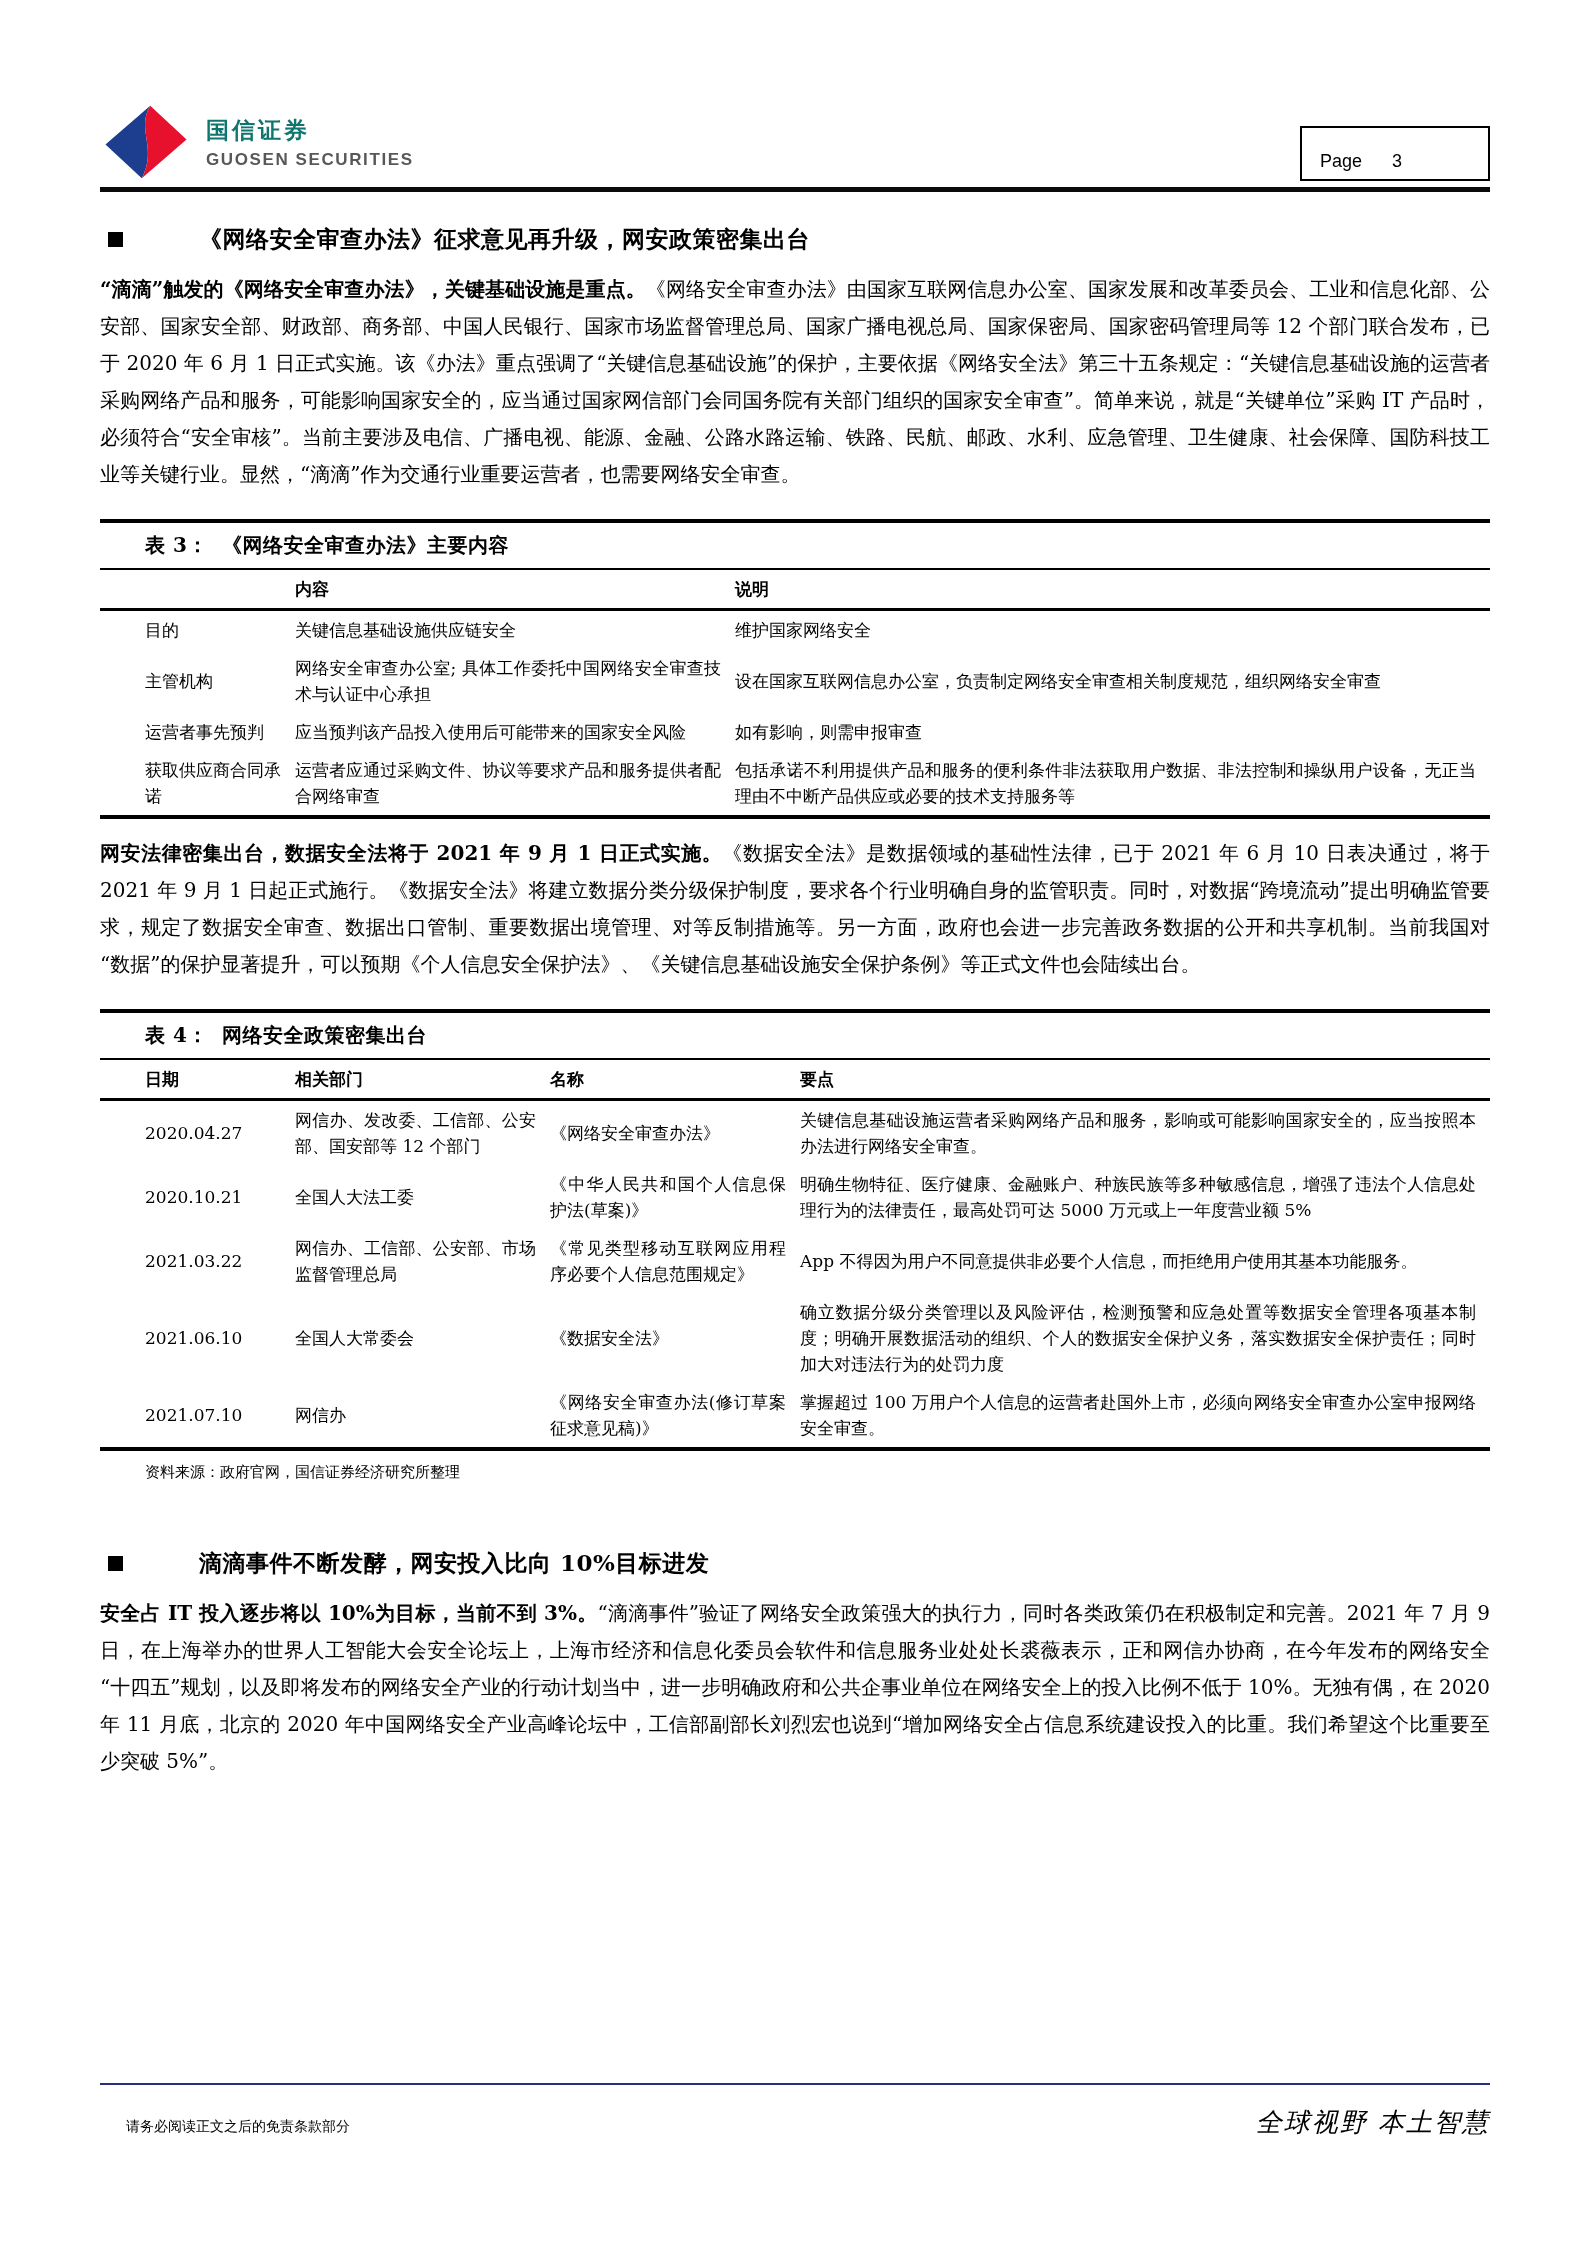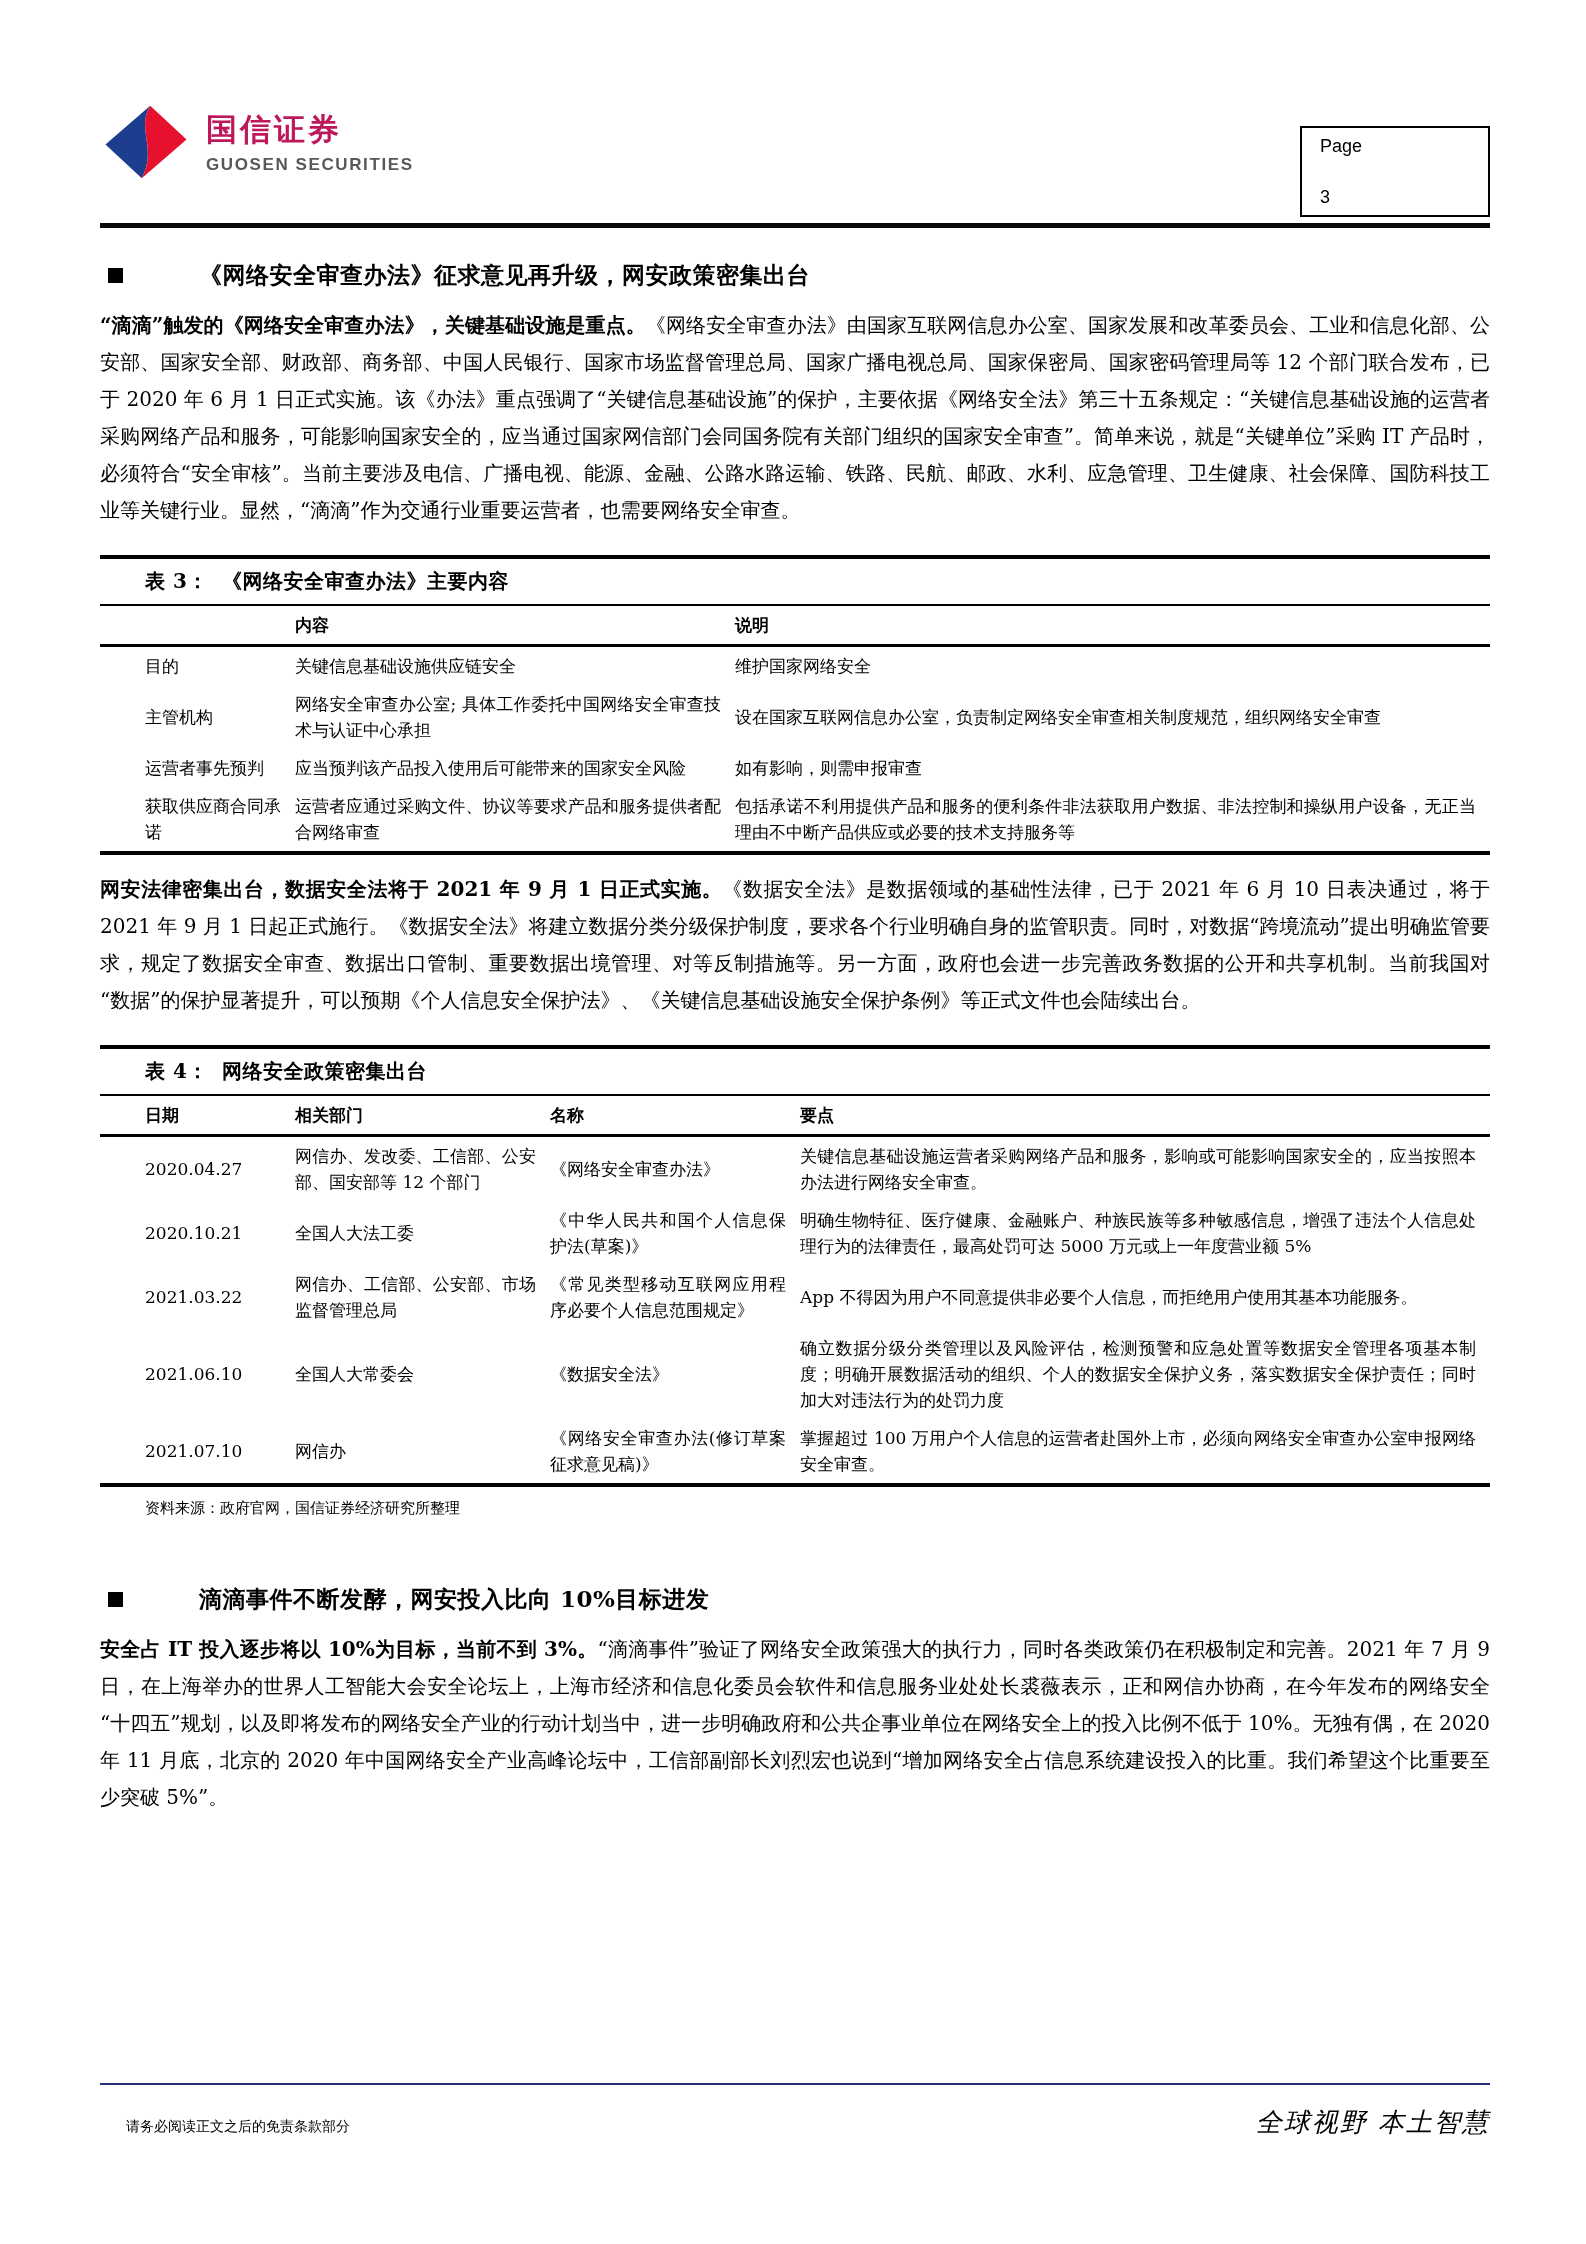--- a/index.html
+++ b/index.html
@@ -7,25 +7,25 @@
     position:relative; width:1586px; height:2244px; background:#ffffff;
     font-family:"DejaVu Serif","Liberation Serif",serif; color:#000;
     overflow:hidden;
   }
   .content { padding:0 96px 0 100px; }
 
   
   .header { display:flex; justify-content:space-between; align-items:flex-start; padding-top:104px; }
   .brand { display:flex; align-items:center; gap:14px; }
   .brand-mark { width:92px; height:76px; }
-  .brand-cn { font-size:31px; font-weight:bold; color:#be185d; letter-spacing:3px; font-family:"Liberation Sans",sans-serif; }
+  .brand-cn { font-size:23px; font-weight:bold; color:#0f766e; letter-spacing:3px; font-family:"Liberation Sans",sans-serif; }
   .brand-en { font-size:17px; color:#57585a; letter-spacing:1.6px; font-family:"Liberation Sans",sans-serif; margin-top:4px; font-weight:bold; }
   .page-box {
-    border:2px solid #000; margin-top:22px; padding:8px 10px 7px 18px; width:158px;
-    font-family:"Liberation Sans",sans-serif; font-size:18px; display:flex; gap:30px;flex-direction:column;
+    border:2px solid #000; margin-top:22px; padding:23px 10px 7px 18px; width:158px;
+    font-family:"Liberation Sans",sans-serif; font-size:18px; display:flex; gap:30px;
   }
   .rule-header { height:5px; background:#0a0a0a; margin-top:6px; }
 
   
   .section-heading { display:flex; align-items:center; margin:32px 0 6px 8px;gap:36px; }
   .bullet { width:15px; height:15px; background:#000; flex:0 0 auto; }
   .section-heading .h-text { font-size:23px; font-weight:bold; margin-left:40px; letter-spacing:0.5px; }
 
   
   .para { font-size:20px; line-height:37px; text-align:justify; margin:16px 0 20px 0; }

